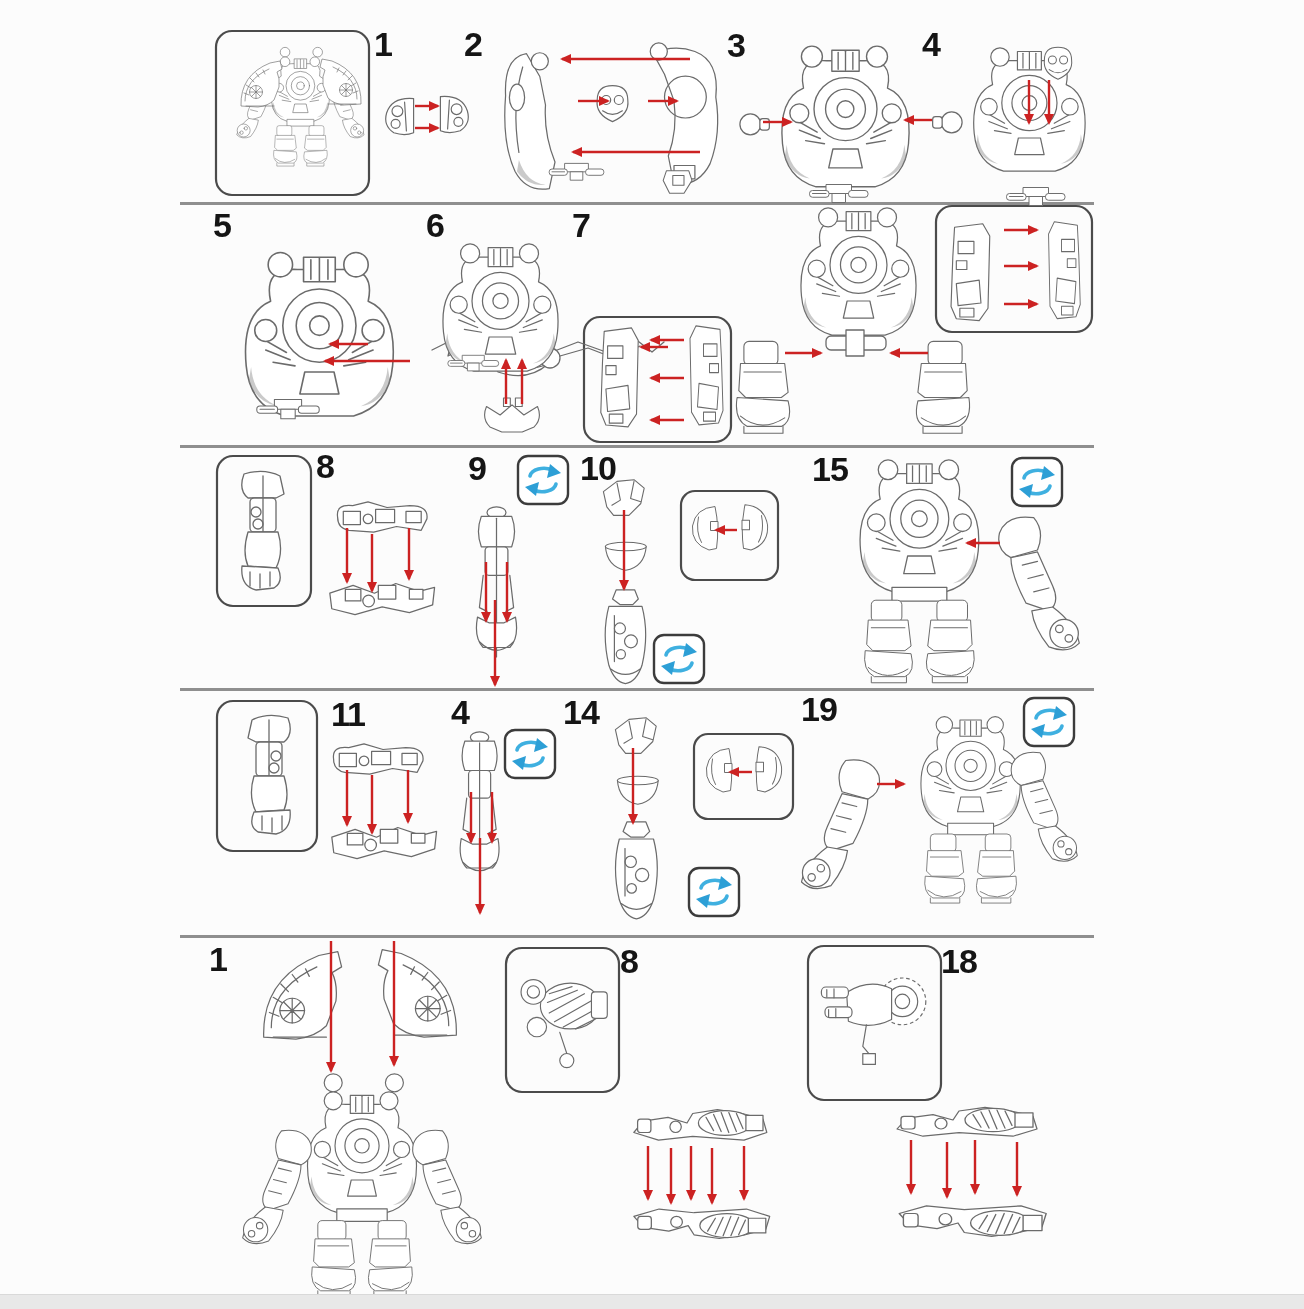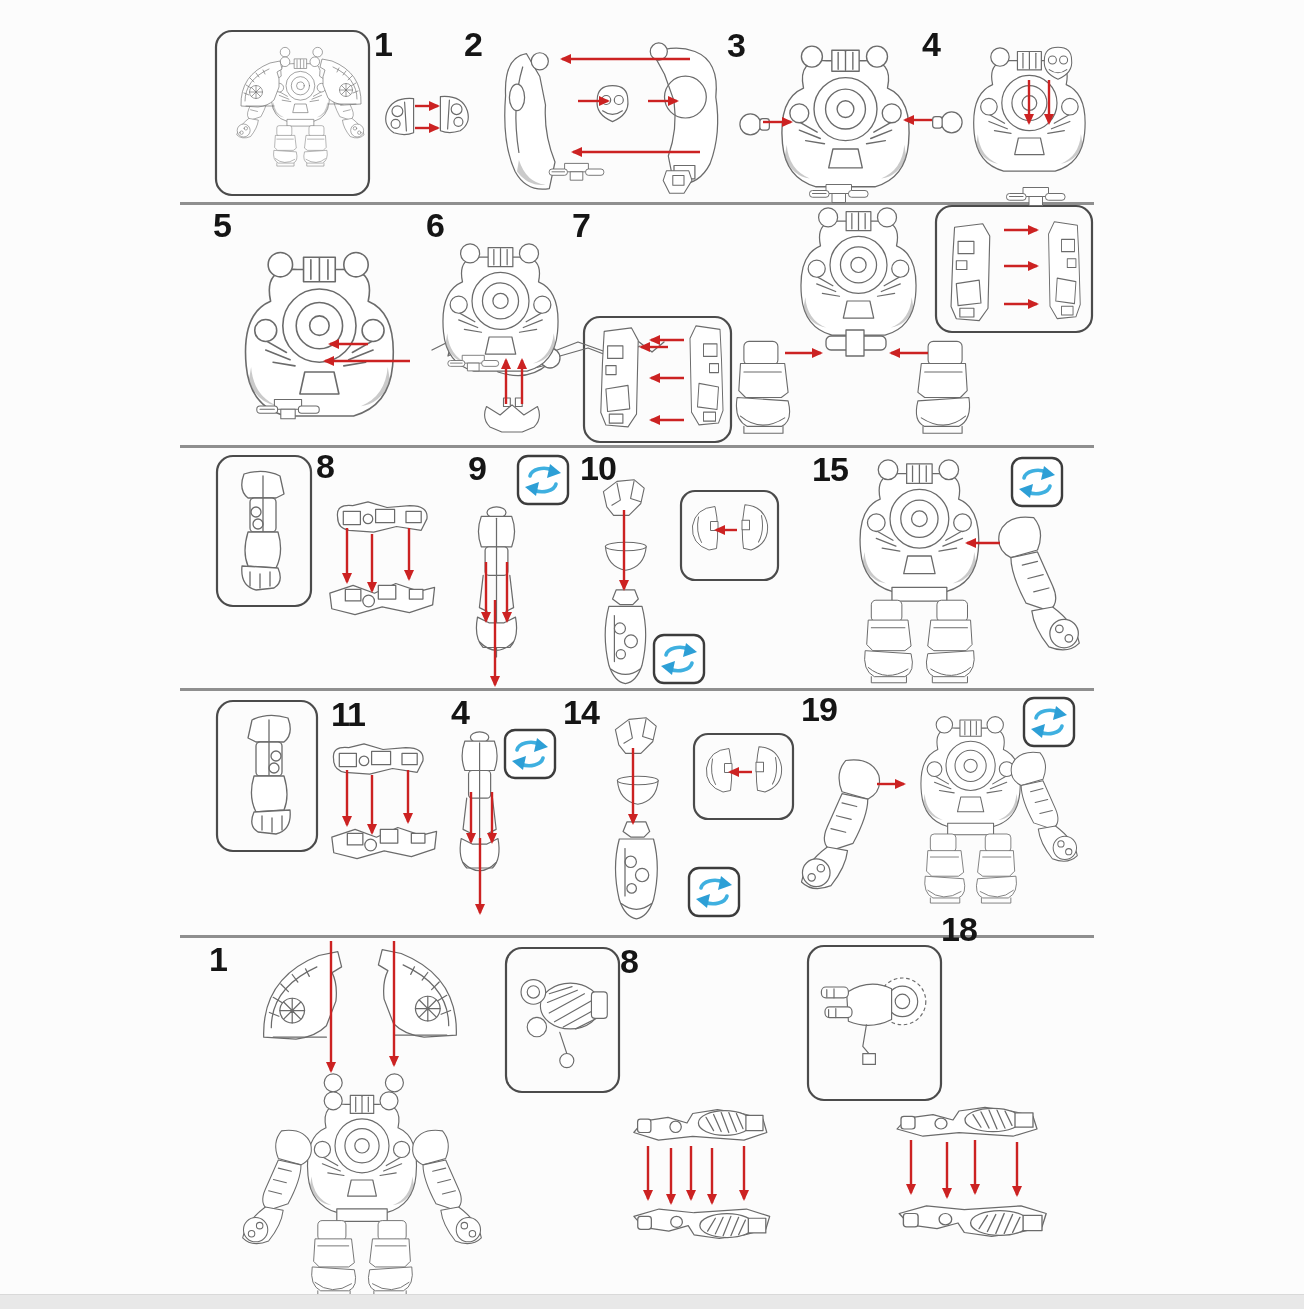--- a/index.html
+++ b/index.html
@@ -501,16 +501,16 @@
   <div class="num" style="left:316px;top:449px">8</div>
   <div class="num" style="left:468px;top:451px">9</div>
   <div class="num" style="left:580px;top:451px">10</div>
   <div class="num" style="left:812px;top:452px">15</div>
   <div class="num" style="left:331px;top:697px">11</div>
   <div class="num" style="left:451px;top:695px">4</div>
   <div class="num" style="left:563px;top:695px">14</div>
   <div class="num" style="left:801px;top:692px">19</div>
   <div class="num" style="left:209px;top:942px">1</div>
   <div class="num" style="left:620px;top:944px">8</div>
-  <div class="num" style="left:941px;top:912px">18</div>
+  <div class="num" style="left:941px;top:944px">18</div>
 
   <div class="footer-bar"></div>
 </div>
 
 </body></html>

